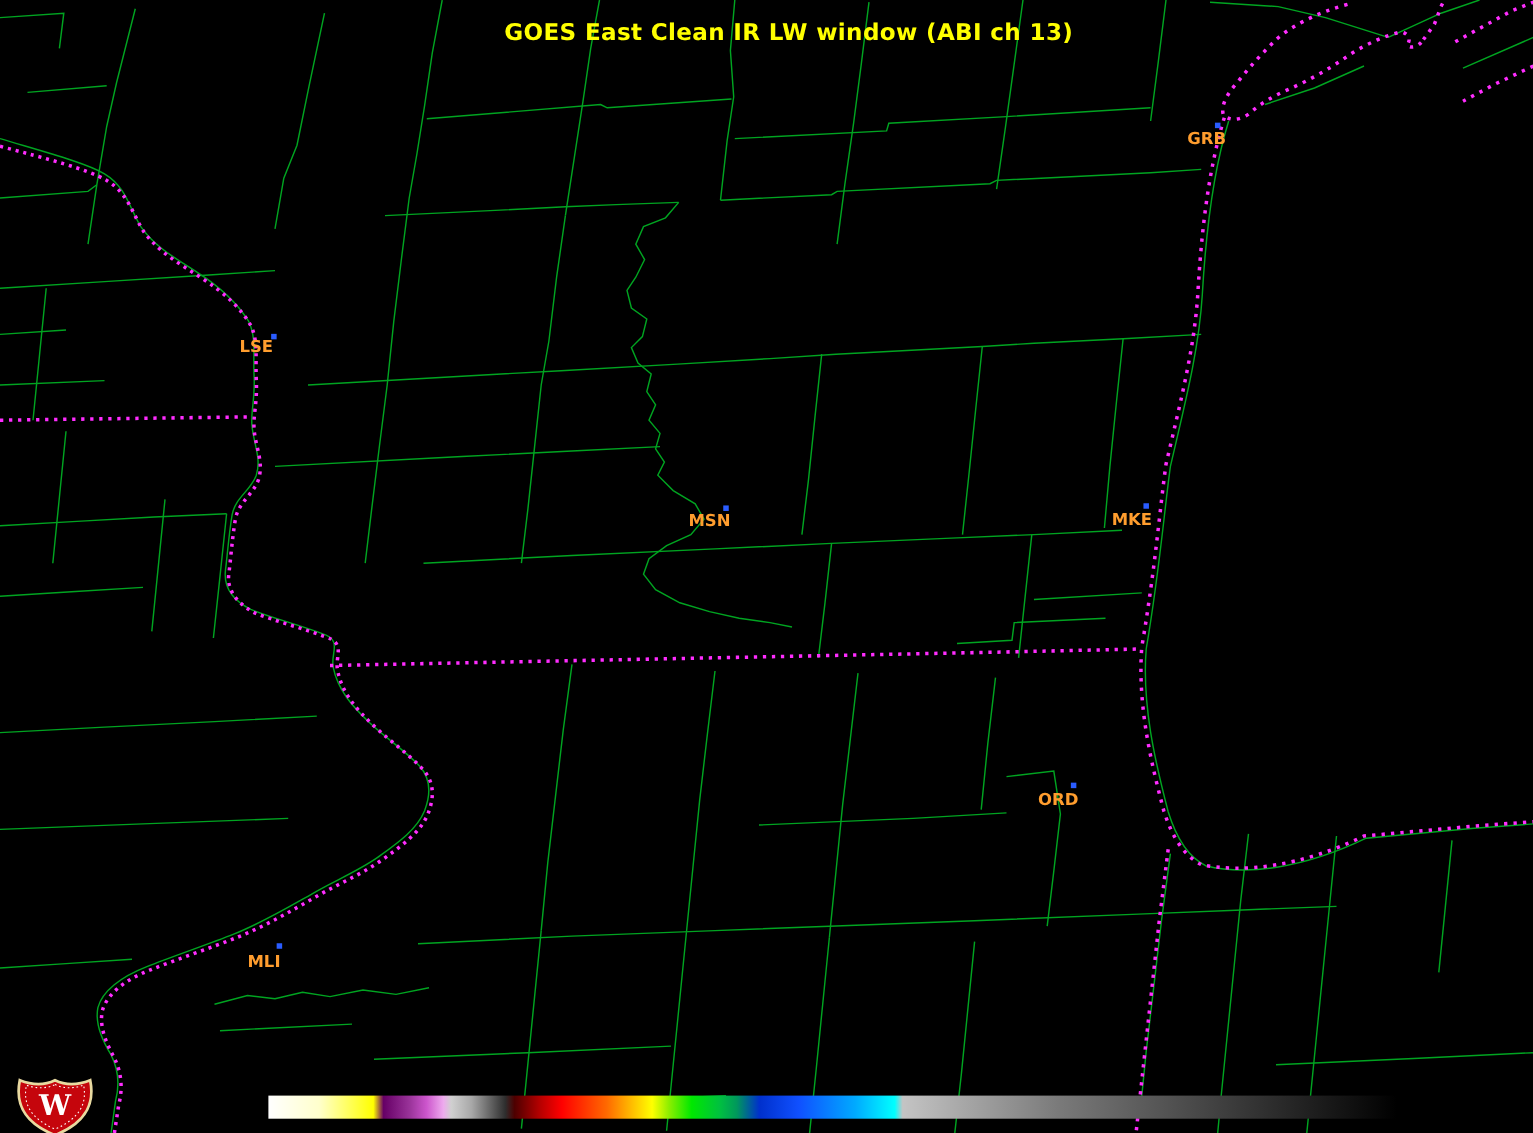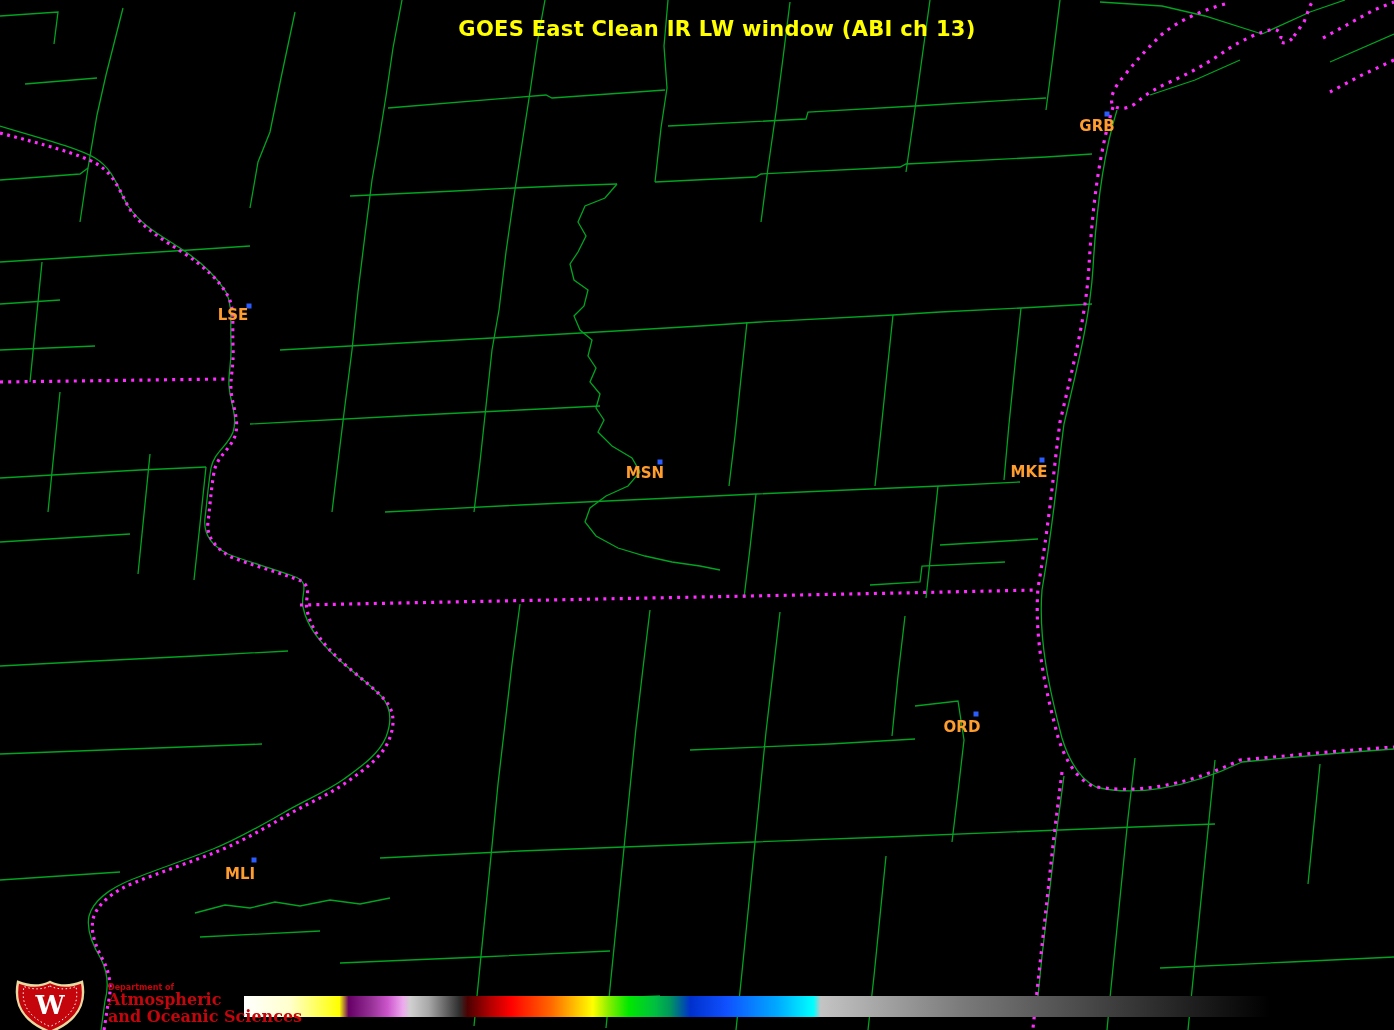--- a/index.html
+++ b/index.html
@@ -121,20 +121,15 @@
   </div>
 
   <div id="colorbar" style="background: linear-gradient(90deg, rgb(255, 255, 255) 0%, rgb(255, 255, 204) 4.5%, rgb(255, 255, 0) 9.3%, rgb(102, 0, 102) 10.2%, rgb(153, 51, 153) 12.5%, rgb(204, 85, 204) 14%, rgb(238, 170, 238) 15.5%, rgb(208, 208, 208) 16.2%, rgb(168, 168, 168) 18%, rgb(46, 46, 46) 21%, rgb(77, 0, 0) 21.8%, rgb(179, 0, 0) 24%, rgb(255, 0, 0) 26%, rgb(255, 106, 0) 30%, rgb(255, 200, 0) 32.5%, rgb(255, 255, 0) 34%, rgb(140, 238, 0) 35.5%, rgb(0, 232, 0) 37.5%, rgb(0, 192, 64) 40%, rgb(0, 152, 92) 41.5%, rgb(0, 48, 204) 43.5%, rgb(16, 80, 255) 47%, rgb(0, 170, 255) 52%, rgb(0, 255, 255) 55.5%, rgb(196, 196, 196) 56.2%, rgb(122, 122, 122) 70%, rgb(0, 0, 0) 100%);"></div>
 
   <div class="logo-wrap">
     <svg width="88" height="50" viewBox="0 0 88 50">
       <path d="M44,2 C54,7 66,6 76,2 C80,22 74,40 44,52 C14,40 8,22 12,2 C22,6 34,7 44,2 Z" fill="#c5050c" stroke="#e8d9a0" stroke-width="2.5"></path>
       <path d="M44,6 C52,10 62,9.5 70,6.5 C73,22 68,36 44,46.5 C20,36 15,22 18,6.5 C26,9.5 36,10 44,6 Z" fill="none" stroke="#ffffff" stroke-width="1" stroke-dasharray="1.5 2.5"></path>
       <text id="crest-letter" x="44" y="34" text-anchor="middle" fill="#ffffff" font-family="DejaVu Serif, Liberation Serif, serif" font-size="26" font-weight="bold">W</text>
     </svg>
-    <div class="logo-text" style="color: rgb(197, 5, 12);">
-      <div class="logo-dept">Department of</div>
-      <div class="logo-big">Atmospheric</div>
-      <div class="logo-big">and Oceanic Sciences</div>
-    </div>
   </div>
 
 </div>
 
 </body></html>

